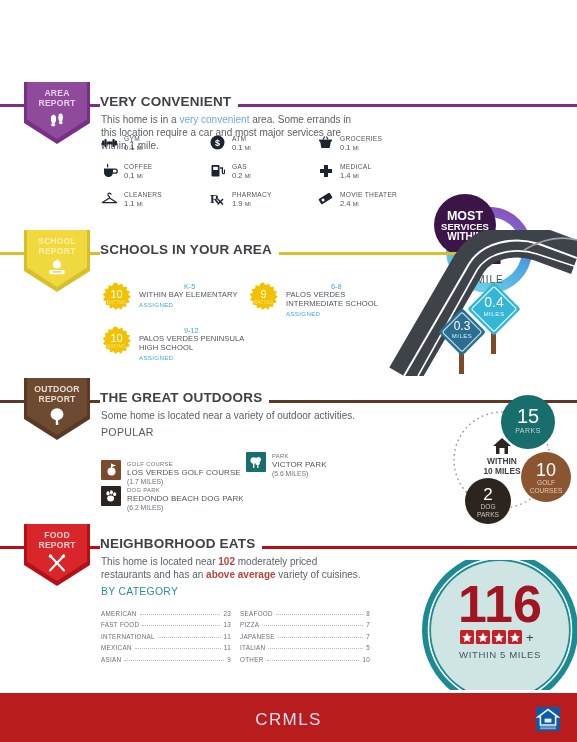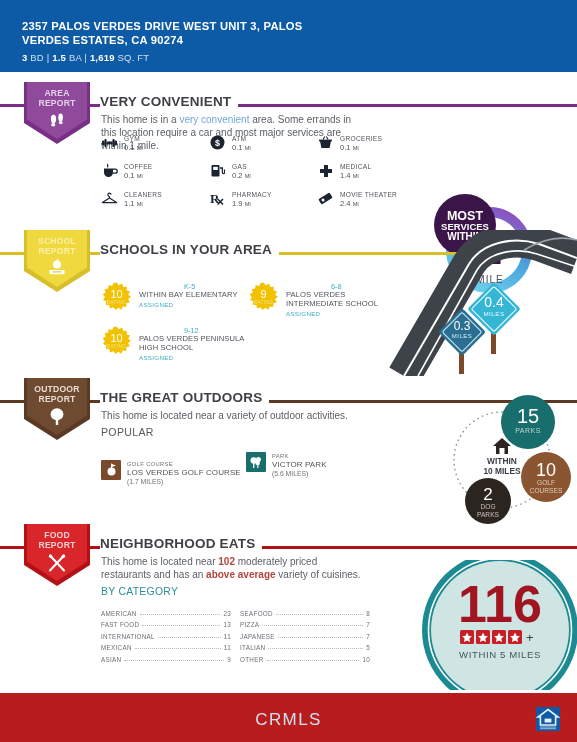--- a/index.html
+++ b/index.html
@@ -132,33 +132,20 @@
     position: absolute; left: 0; top: 17px; width: 577px; text-align: center;
     color: #cfe0f1; font-size: 17px; letter-spacing: 1.4px;
   }
   .eho { position: absolute; right: 16px; top: 13px; }
 </style>
 </head>
 <body>
 
 <div class="page">
 
-  <div class="header">
-    <div class="header-addr">2357 PALOS VERDES DRIVE WEST UNIT 3, PALOS VERDES ESTATES, CA 90274</div>
-    <div class="header-sub">
-      <b>3</b>
-      <span>BD</span>
-      <span>|</span>
-      <b>1.5</b>
-      <span>BA</span>
-      <span>|</span>
-      <b>1,619</b>
-      <span>SQ. FT</span>
-    </div>
-  </div>
 
   <div class="section" id="sec-area">
     <div class="rule"></div>
 
     <div class="badge">
       <div class="shield" style="background:#7a2f86"></div>
       <div class="shield-inner" style="background:#8f4a9c"></div>
       <div class="badge-txt" style="color:#e7d0ec">
         <div>AREA</div>
         <div>REPORT</div>
@@ -431,21 +418,21 @@
       </div>
       <div class="badge-ico">
         <svg width="20" height="19" viewBox="0 0 20 19">
           <ellipse cx="10" cy="7.2" rx="6.4" ry="6" fill="#fff"></ellipse>
           <rect x="8.8" y="10" width="2.4" height="8" fill="#fff"></rect>
         </svg>
       </div>
     </div>
 
     <div class="sec-title">THE GREAT OUTDOORS</div>
-    <div class="sec-desc" style="width:300px">This home is located near a variety of outdoor activities.</div>
+    <div class="sec-desc" style="width:300px">Some home is located near a variety of outdoor activities.</div>
     <div class="sub-h">POPULAR</div>
 
     <div class="poi" style="left:101px; top:66px; width:150px;margin-top:16px;">
       <span class="pic" style="background:#7a4a2b">
         <svg width="13" height="14" viewBox="0 0 13 14">
             <circle cx="6.5" cy="8.6" r="4" fill="#fff"></circle>
             <rect x="6" y="0.6" width="1" height="5" fill="#fff"></rect>
             <path d="M7 0.9 L11 2.4 L7 4 Z" fill="#fff"></path>
           </svg>
       </span>
@@ -466,20 +453,35 @@
             <rect x="8.2" y="9.4" width="1.2" height="3.6" fill="#fff"></rect>
           </svg>
       </span>
       <span>
         <div class="poi-cat">PARK</div>
         <div class="poi-name">VICTOR PARK</div>
         <div class="poi-dist">(5.6 MILES)</div>
       </span>
     </div>
 
+    <div class="poi" style="left:101px; top:108px; width:200px;">
+      <span class="pic" style="background:#2b241f">
+        <svg width="14" height="14" viewBox="0 0 14 14">
+            <ellipse cx="4" cy="4.4" rx="1.6" ry="2.1" fill="#fff"></ellipse>
+            <ellipse cx="7.4" cy="3.4" rx="1.5" ry="2.1" fill="#fff"></ellipse>
+            <ellipse cx="10.6" cy="5.2" rx="1.5" ry="1.9" fill="#fff"></ellipse>
+            <ellipse cx="6.6" cy="9.6" rx="3.5" ry="3" fill="#fff"></ellipse>
+          </svg>
+      </span>
+      <span>
+        <div class="poi-cat">DOG PARK</div>
+        <div class="poi-name">REDONDO BEACH DOG PARK</div>
+        <div class="poi-dist">(6.2 MILES)</div>
+      </span>
+    </div>
   </div>
 
   <div class="outring">
     <svg width="137" height="134" viewBox="0 0 137 134">
       <circle cx="62" cy="68" r="48" fill="none" stroke="#8d9299" stroke-width="1.4" stroke-dasharray="1.6 3.4"></circle>
 
       <g>
         <path d="M62 46 L71 54 H68 V62 H56 V54 H53 Z" fill="#2b241f"></path>
         <rect x="59.5" y="56" width="5" height="6" fill="#fff"></rect>
       </g>

